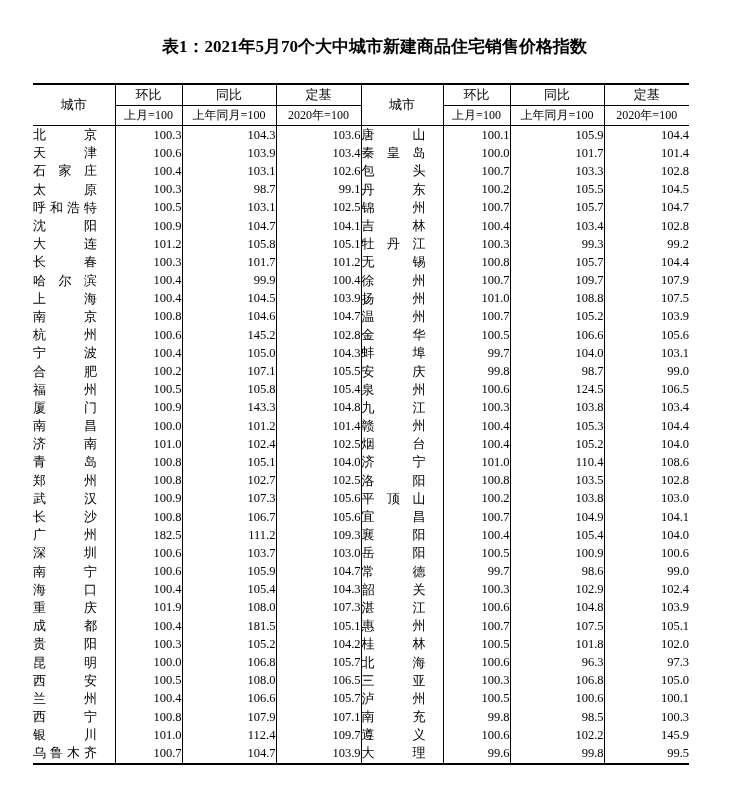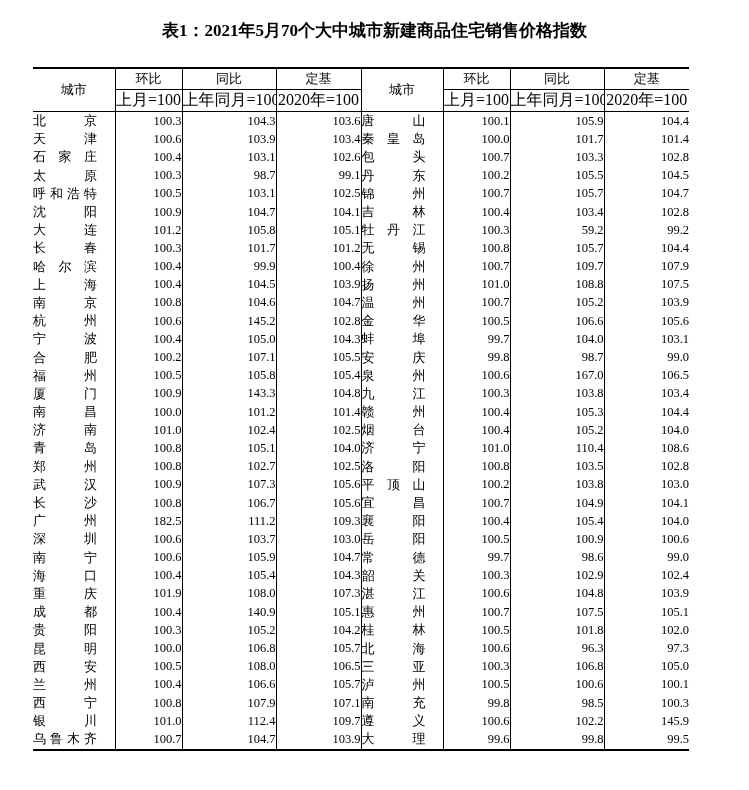--- a/index.html
+++ b/index.html
@@ -1,36 +1,36 @@
 <!DOCTYPE html>
 <html><head>
 <meta charset="utf-8">
 <style>
   html,body{margin:0;padding:0;background:#fff;}
   body{
     width:749px;height:790px;position:relative;color:#000;
     font-family:"Liberation Serif","DejaVu Serif",serif;
   }
   .title{
-    margin:0;padding-top:19px;text-align:center;
+    margin:16px;padding-top:19px;text-align:center;
     font-size:17px;line-height:24px;font-weight:bold;color:#000;
   }
   table.idx{
     border-collapse:collapse;table-layout:fixed;
     margin:24px 0 0 33px;width:656px;
     border-top:2.2px solid #000;border-bottom:2.2px solid #000;
   }
   table.idx th, table.idx td{
     padding:0;margin:0;font-weight:normal;vertical-align:middle;
     overflow:hidden;white-space:nowrap;
   }
   
   table.idx th.vl, table.idx td.vl{border-left:1px solid #000;}
   thead tr.h1 th{height:20px;font-size:13px;text-align:center;}
-  thead tr.h2 th{height:19px;font-size:16px;text-align:center;border-bottom:1.3px solid #000;margin-left:28px;}
+  thead tr.h2 th{height:19px;font-size:12px;text-align:center;border-bottom:1.3px solid #000;margin-left:28px;}
   thead tr.h1 th.group{border-bottom:1px solid #000;}
   thead th.city-h{border-bottom:1.3px solid #000;font-size:13px;}
   tbody td{height:18.2px;font-size:12.5px;}
   td.num{text-align:right;padding-right:12px;}
   td.city{text-align:left;padding-left:13px;}
   .cj{
     display:inline-block;width:64px;font-size:13px;
     text-align:justify;text-align-last:justify;-moz-text-align-last:justify;
   }
 </style>
@@ -131,21 +131,21 @@
     <td class="num vl">103.4</td>
     <td class="num vl">102.8</td>
   </tr>
       <tr>
     <td class="city"><span class="cj">大连</span></td>
     <td class="num vl">101.2</td>
     <td class="num vl">105.8</td>
     <td class="num vl">105.1</td>
     <td class="city vl"><span class="cj">牡丹江</span></td>
     <td class="num vl">100.3</td>
-    <td class="num vl">59.2</td>
+    <td class="num vl">99.3</td>
     <td class="num vl">99.2</td>
   </tr>
       <tr>
     <td class="city"><span class="cj">长春</span></td>
     <td class="num vl">100.3</td>
     <td class="num vl">101.7</td>
     <td class="num vl">101.2</td>
     <td class="city vl"><span class="cj">无锡</span></td>
     <td class="num vl">100.8</td>
     <td class="num vl">105.7</td>
@@ -211,21 +211,21 @@
     <td class="num vl">98.7</td>
     <td class="num vl">99.0</td>
   </tr>
       <tr>
     <td class="city"><span class="cj">福州</span></td>
     <td class="num vl">100.5</td>
     <td class="num vl">105.8</td>
     <td class="num vl">105.4</td>
     <td class="city vl"><span class="cj">泉州</span></td>
     <td class="num vl">100.6</td>
-    <td class="num vl">167.0</td>
+    <td class="num vl">124.5</td>
     <td class="num vl">106.5</td>
   </tr>
       <tr>
     <td class="city"><span class="cj">厦门</span></td>
     <td class="num vl">100.9</td>
     <td class="num vl">143.3</td>
     <td class="num vl">104.8</td>
     <td class="city vl"><span class="cj">九江</span></td>
     <td class="num vl">100.3</td>
     <td class="num vl">103.8</td>
@@ -337,21 +337,21 @@
     <td class="num vl">108.0</td>
     <td class="num vl">107.3</td>
     <td class="city vl"><span class="cj">湛江</span></td>
     <td class="num vl">100.6</td>
     <td class="num vl">104.8</td>
     <td class="num vl">103.9</td>
   </tr>
       <tr>
     <td class="city"><span class="cj">成都</span></td>
     <td class="num vl">100.4</td>
-    <td class="num vl">140.9</td>
+    <td class="num vl">181.5</td>
     <td class="num vl">105.1</td>
     <td class="city vl"><span class="cj">惠州</span></td>
     <td class="num vl">100.7</td>
     <td class="num vl">107.5</td>
     <td class="num vl">105.1</td>
   </tr>
       <tr>
     <td class="city"><span class="cj">贵阳</span></td>
     <td class="num vl">100.3</td>
     <td class="num vl">105.2</td>

